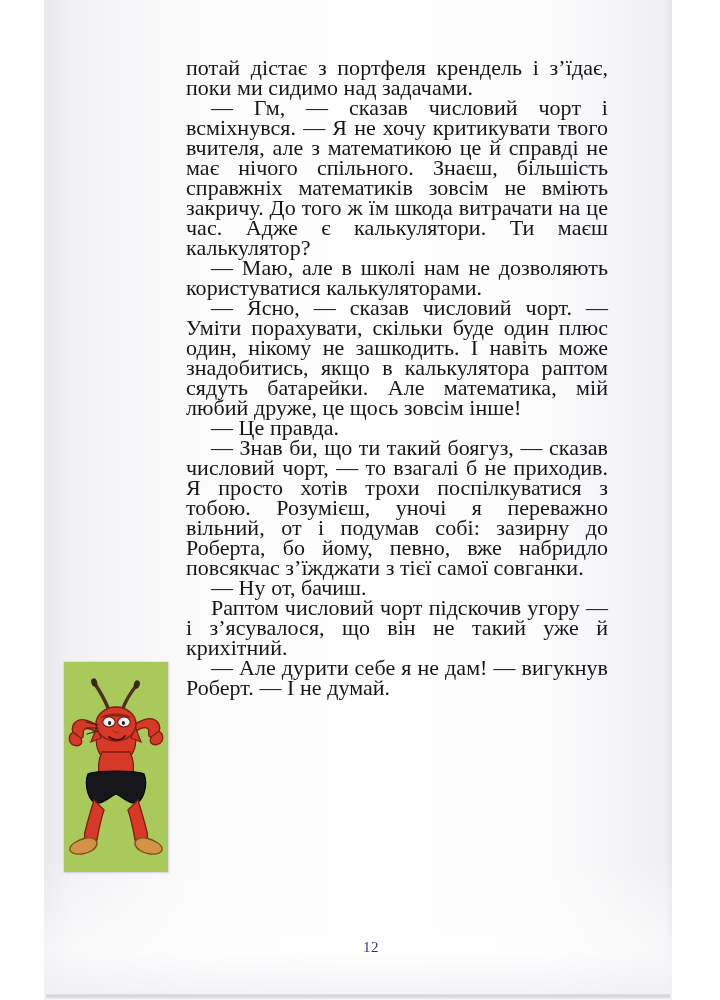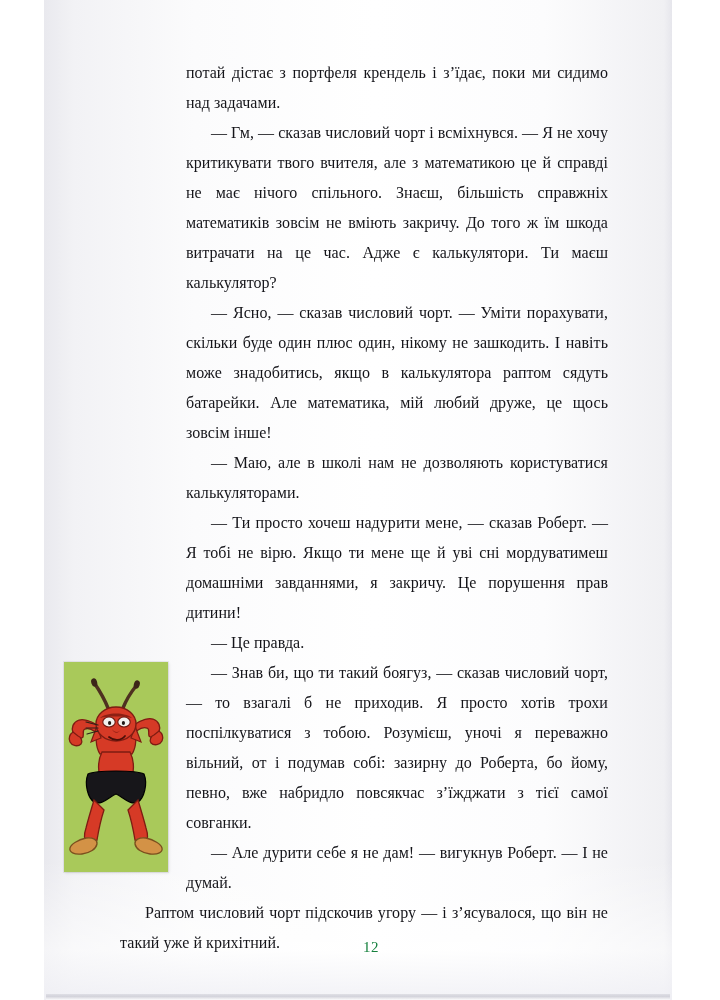--- a/index.html
+++ b/index.html
@@ -56,22 +56,22 @@
     opacity: .75;
   }
 
   
   .text-column {
     position: absolute;
     left: 120px;
     top: 58px;
     width: 488px;
     color: #15151a;
-    font-size: 16px;
-    line-height: 30px;
+    font-size: 22px;
+    line-height: 20px;
     text-align: justify;
     text-justify: inter-word;
     letter-spacing: 0.05px;
     -webkit-font-smoothing: antialiased;
   }
   .text-column p {
     margin: 0;
     text-indent: 25px;
     hyphens: manual;
   }
@@ -101,21 +101,21 @@
   }
 
   
   .page-number {
     position: absolute;
     left: 0;
     right: 0;
     top: 939px;
     text-align: center;
     font-size: 15px;
-    color: #15803d;
+    color: #4c1d95;
     font-family: "Liberation Serif", "DejaVu Serif", serif;
     letter-spacing: 0.4px;
     padding-left: 22px;
   }
 </style>
 </head>
 <body>
 
 <div class="page-sheet"></div>
 <div class="page-bottom-edge"></div>
@@ -172,23 +172,23 @@
       <path d="M22 176 C14 178 7 182 6 186 C5 190 10 193 18 192
                C26 191 32 187 33 182 C33.6 178 29 175 22 176 Z" fill="#d39246" stroke="#7a4f1e" stroke-width="1.3"></path>
 
       <path d="M82 176 C90 178 97 182 98 186 C99 190 94 193 86 192
                C78 191 72 187 71 182 C70.4 178 75 175 82 176 Z" fill="#d39246" stroke="#7a4f1e" stroke-width="1.3"></path>
     </svg>
   </figure>
 
   <p class="no-indent">потай дістає з портфеля крендель і з’їдає, поки ми сидимо над задачами.</p>
   <p>— Гм, — сказав числовий чорт і всміхнувся. — Я не хочу критикувати твого вчителя, але з математикою це й справді не має нічого спільного. Знаєш, більшість справжніх математиків зовсім не вміють закричу. До того ж їм шкода витрачати на це час. Адже є калькулятори. Ти маєш калькулятор?</p>
+  <p>— Маю, але в школі нам не дозволяють користуватися калькуляторами.</p>
   <p>— Ясно, — сказав числовий чорт. — Уміти порахувати, скільки буде один плюс один, нікому не зашкодить. І навіть може знадобитись, якщо в калькулятора раптом сядуть батарейки. Але математика, мій любий друже, це щось зовсім інше!</p>
-  <p>— Маю, але в школі нам не дозволяють користуватися калькуляторами.</p>
-  <p>— Ти просто хочеш надурити мене, — сказав Роберт. — Я тобі не вірю. Якщо ти мене ще й уві сні мордуватимеш домашніми завданнями, я закричу. Це порушення прав дитини!</p>
   <p>— Це правда.</p>
   <p>— Знав би, що ти такий боягуз, — сказав числовий чорт, — то взагалі б не приходив. Я просто хотів трохи поспілкуватися з тобою. Розумієш, уночі я переважно вільний, от і подумав собі: зазирну до Роберта, бо йому, певно, вже набридло повсякчас з’їжджати з тієї самої совганки.</p>
+  <p>— Ну от, бачиш.</p>
+  <p>Раптом числовий чорт підскочив угору — і з’ясувалося, що він не такий уже й крихітний.</p>
   <p>— Але дурити себе я не дам! — вигукнув Роберт. — І не думай.</p>
-  <p>Раптом числовий чорт підскочив угору — і з’ясувалося, що він не такий уже й крихітний.</p>
 
 </div>
 
 <div class="page-number">12</div>
 
 </body></html>

